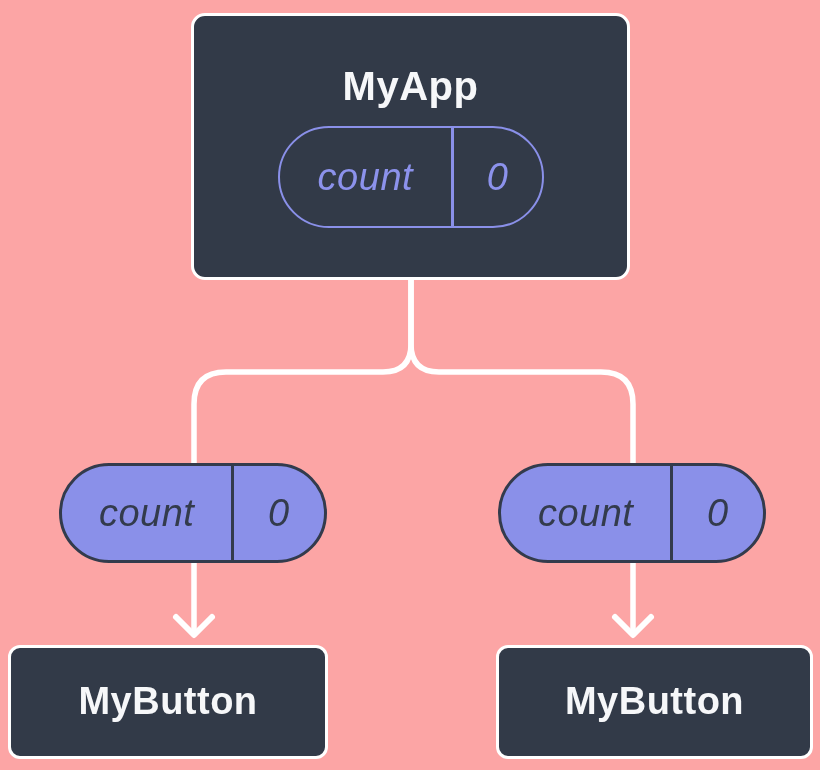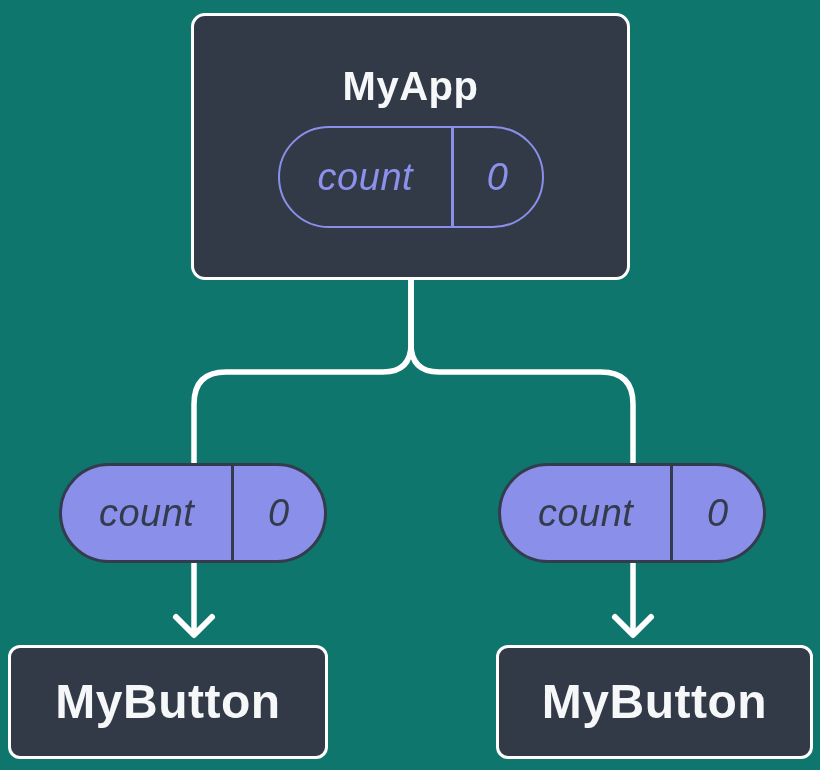--- a/index.html
+++ b/index.html
@@ -4,21 +4,21 @@
 <style>
   html, body {
     margin: 0;
     padding: 0;
     background: #000000;
   }
   .stage {
     position: relative;
     width: 820px;
     height: 770px;
-    background: #0f766e;
+    background: #fca5a5;
     overflow: hidden;
     font-family: "Liberation Sans", "DejaVu Sans", sans-serif;
   }
   .connectors {
     position: absolute;
     left: 0;
     top: 0;
     z-index: 1;
   }
   .node {
@@ -48,21 +48,21 @@
     margin-top: 46px;
     line-height: 1.2;
   }
   .node-child {
     top: 645px;
     height: 114px;
     border-radius: 12px;
   }
   .node-child .node-title {
     margin-top: 0;
-    font-size: 48px;
+    font-size: 38px;
   }
   .node-child-left  { left: 8px;   width: 320px; }
   .node-child-right { left: 496px; width: 317px; }
 
   .pill {
     box-sizing: border-box;
     display: flex;
     align-items: stretch;
     overflow: hidden;
     font-style: italic;

